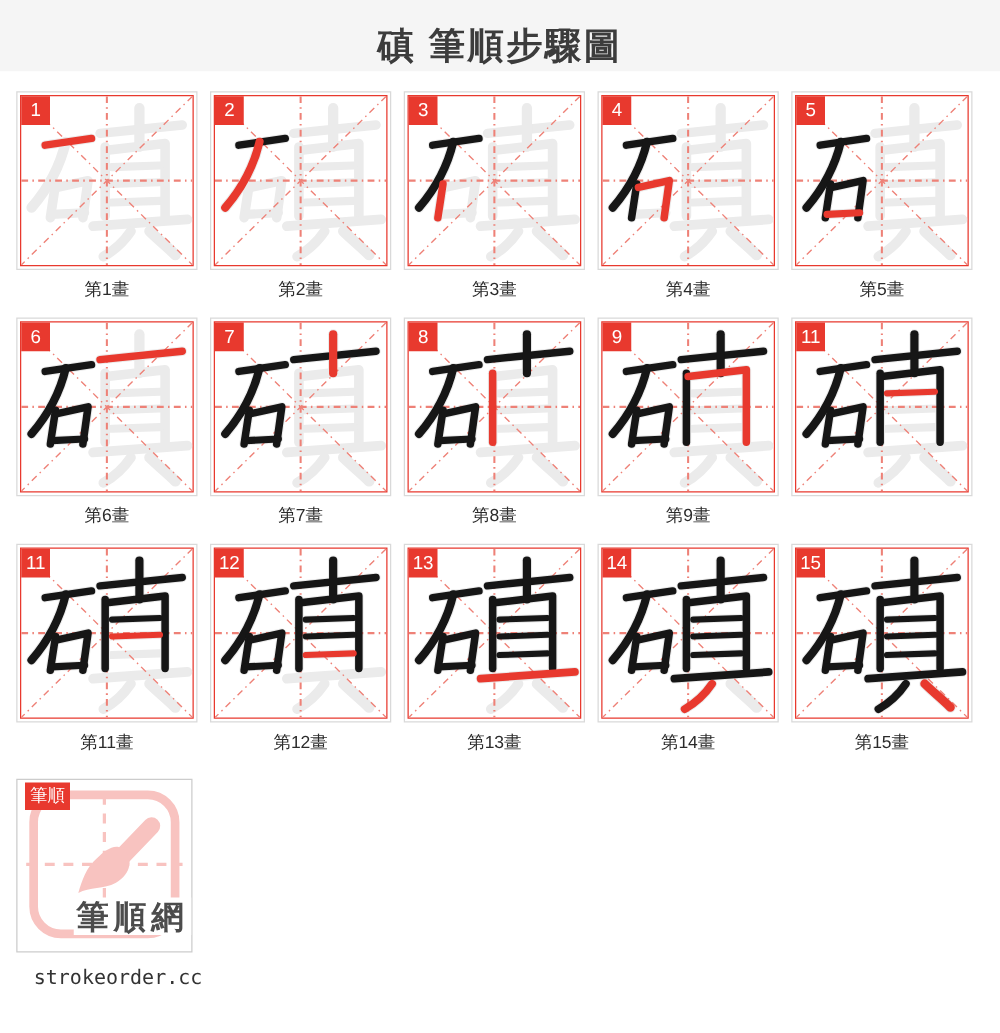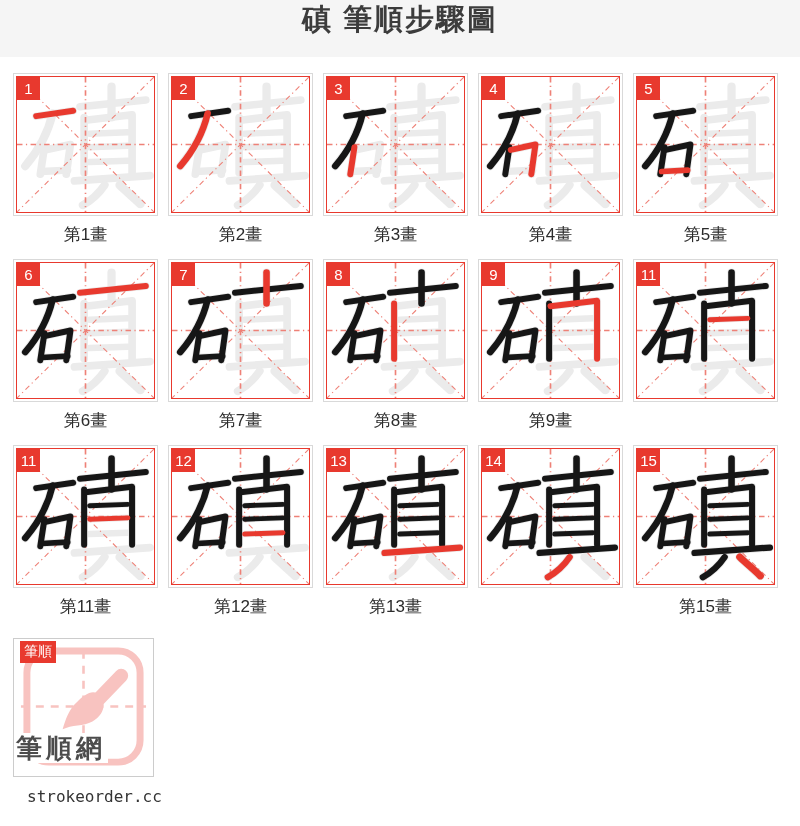--- a/index.html
+++ b/index.html
@@ -1,36 +1,36 @@
 <!DOCTYPE html>
 <html><head>
 <meta charset="utf-8">
 <style>
   * { box-sizing: border-box; }
   body { margin: 0; background: #fff; font-family: "Liberation Sans", sans-serif; }
   .page { width: 800px; height: 826px; position: relative; background: #fff; overflow: hidden; }
 
-  .title-bar { height: 57px; background: #f5f5f5; display: flex; align-items: flex-start; justify-content: center; }
+  .title-bar { height: 57px; background: #f5f5f5; display: flex; align-items: flex-end; justify-content: center; }
   .page-title { font-size: 29px; font-weight: 600; color: #3c3c3c; letter-spacing: 2px; }
 
   .steps-grid { display: flex; flex-wrap: wrap; column-gap: 10px; row-gap: 13px; padding: 16px 0 0 13px; width: 780px; }
   .cell-block { width: 145px; }
   .cell { border: 1px solid #d9d9d9; background: #fff; padding: 2px; }
   .cell-inner { position: relative; border: 1px solid #e8392e; height: 137px; background: #fff; }
   .cell-inner svg { position: absolute; left: 0; top: 0; width: 100%; height: 100%; }
   .badge { position: absolute; top: 0; left: 0; width: 23px; height: 23px; background: #e8392e; color: #fff;
            font-size: 15px; line-height: 23px; text-align: center; z-index: 2; }
-  .cell-label { text-align: center; font-size: 17px; color: #2b2b2b; margin-top: 7px; }
+  .cell-label { text-align: center; font-size: 14px; color: #2b2b2b; margin-top: 7px; }
 
   .footer { margin: 20px 0 0 13px; }
   .logo-box { width: 141px; height: 139px; border: 1px solid #cccccc; position: relative; background: #fff; }
   .logo-badge { position: absolute; top: 2px; left: 6px; background: #e8392e; color: #fff; font-size: 14px;
                 padding: 2px 4px; z-index: 3; }
   .logo-svg { position: absolute; left: 0; top: 0; width: 100%; height: 100%; }
-  .logo-text { position: absolute; bottom: 10px; left: 0; right: 0; text-align: left; z-index: 2; }
+  .logo-text { position: absolute; bottom: 10px; left: 0; right: 0; text-align: right; z-index: 2; }
   .logo-text span { background: #fff; font-size: 26px; font-weight: bold; color: #4c4c4c; letter-spacing: 4px; padding: 0 2px; }
   .site-url { font-family: "DejaVu Sans Mono", monospace; font-size: 16px; color: #333; margin: 10px 0 12px 14px; }
 </style>
 </head>
 <body>
 
 <div class="page">
 
   <div class="title-bar">
     <div class="page-title">磌 筆順步驟圖</div>
@@ -538,20 +538,21 @@
               <path d="M50,32 L84,28 L84,71" stroke="#161616" stroke-width="4.4" fill="none" stroke-linecap="round" stroke-linejoin="round"></path>
               <path d="M53,42 L81,41" stroke="#161616" stroke-width="3.6" fill="none" stroke-linecap="round" stroke-linejoin="round"></path>
               <path d="M53,52 L81,51" stroke="#161616" stroke-width="3.6" fill="none" stroke-linecap="round" stroke-linejoin="round"></path>
               <path d="M53,63 L81,62" stroke="#161616" stroke-width="3.6" fill="none" stroke-linecap="round" stroke-linejoin="round"></path>
               <path d="M42,77 L97,73" stroke="#161616" stroke-width="4.6" fill="none" stroke-linecap="round" stroke-linejoin="round"></path>
               <path d="M64,80 C60,86 55,91 48,95" stroke="#e8392e" stroke-width="4.6" fill="none" stroke-linecap="round" stroke-linejoin="round"></path>
             </svg>
             <span class="badge">14</span>
           </div>
         </div>
+        <div class="cell-label">第14畫</div>
       </div>
       <div class="cell-block">
         <div class="cell">
           <div class="cell-inner">
             <svg viewBox="0 0 100 100" preserveAspectRatio="none">
               <path d="M14,29 L41,25" stroke="#ebebeb" stroke-width="5.6000000000000005" fill="none" stroke-linecap="round" stroke-linejoin="round"></path>
               <path d="M26,27 C23,40 17,53 6,66" stroke="#ebebeb" stroke-width="6" fill="none" stroke-linecap="round" stroke-linejoin="round"></path>
               <path d="M20,52 L17,72" stroke="#ebebeb" stroke-width="5.6000000000000005" fill="none" stroke-linecap="round" stroke-linejoin="round"></path>
               <path d="M21,54 L39,50 L36,72" stroke="#ebebeb" stroke-width="5.6000000000000005" fill="none" stroke-linecap="round" stroke-linejoin="round"></path>
               <path d="M18,70 L37,69" stroke="#ebebeb" stroke-width="5.4" fill="none" stroke-linecap="round" stroke-linejoin="round"></path>

